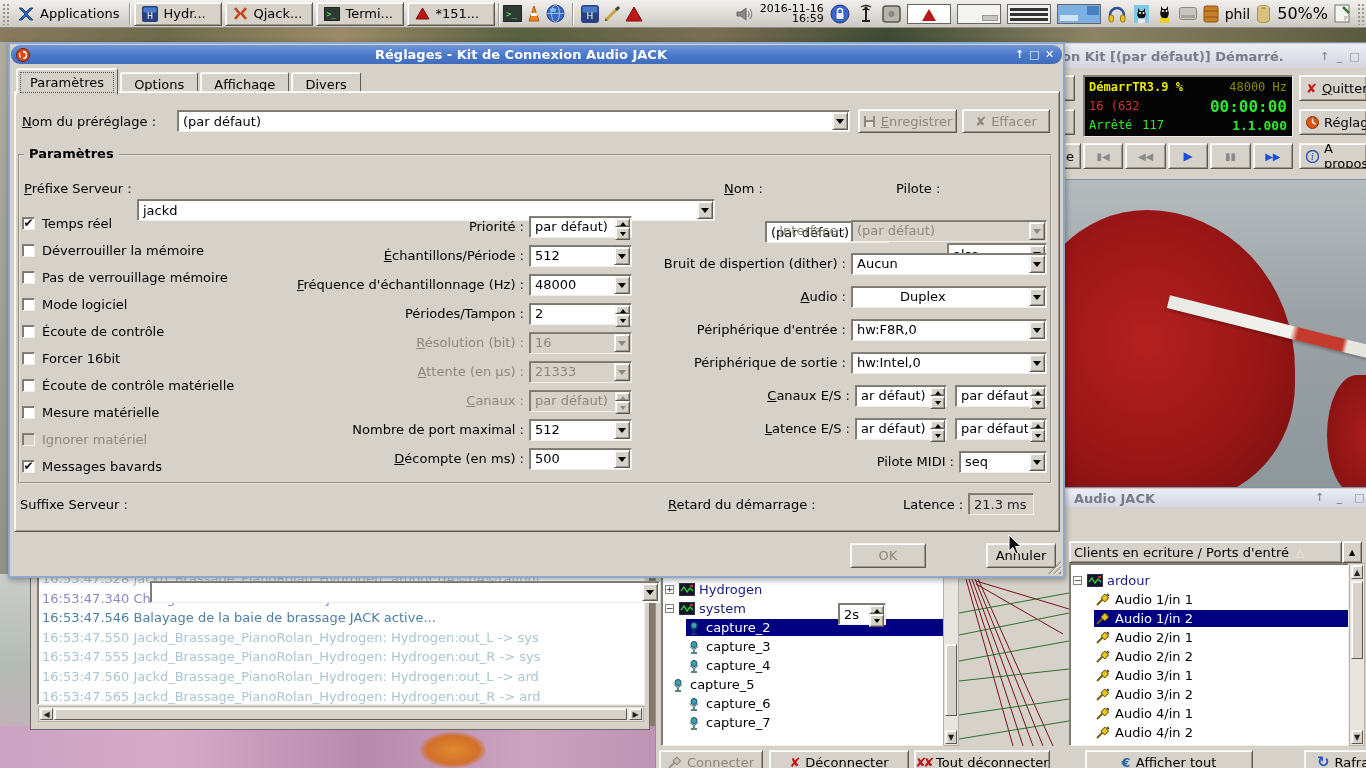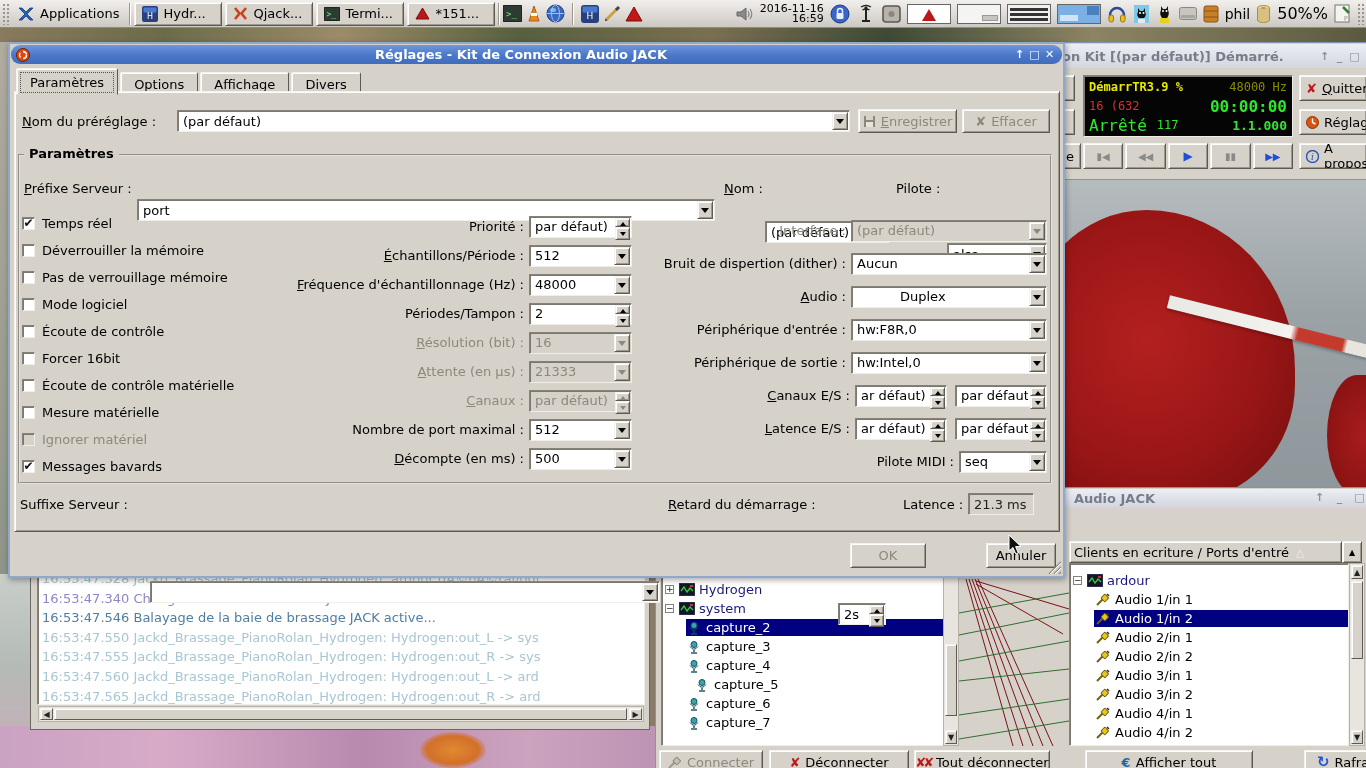--- a/index.html
+++ b/index.html
@@ -317,21 +317,21 @@
     <div id="lcd" class="abs sunk" style="left:26px;top:32px;width:210px;height:62px;padding:2px 5px;">
       <div style="display:flex;justify-content:space-between;height:18px;align-items:center;">
         <span class="lcd-y" style="position:relative;z-index:2;background:#050505;font-size:12px;white-space:nowrap;">DémarrTR3.9 %</span>
         <span class="lcd-dy" style="font-size:12px;margin-left:-14px;white-space:nowrap;overflow:hidden;">48000 Hz</span>
       </div>
       <div style="display:flex;justify-content:space-between;height:20px;align-items:center;">
         <span class="lcd-r" style="font-size:12px;">16 (632</span>
         <span class="lcd-g" style="font-size:16px;">00:00:00</span>
       </div>
       <div style="display:flex;height:18px;align-items:center;gap:10px;">
-        <span class="lcd-g" style="font-weight:normal;font-size:16px;">Arrêté</span>
+        <span class="lcd-g" style="font-weight:normal;font-size:12px;">Arrêté</span>
         <span class="lcd-g" style="font-weight:normal;font-size:12px;">117</span>
         <span class="lcd-g" style="margin-left:auto;font-size:13px;">1.1.000</span>
       </div>
     </div>
 
     <div class="abs" style="left:26px;top:100px;width:210px;height:26px;display:flex;gap:2px;">
       <div class="btn" style="flex:1;color:#8a8a8a;font-size:10px;">▮◀</div>
       <div class="btn" style="flex:1;color:#8a8a8a;font-size:10px;">◀◀</div>
       <div class="btn" style="flex:1;color:#1f4fd8;font-size:12px;">▶</div>
       <div class="btn" style="flex:1;color:#8a8a8a;font-size:10px;">▮▮</div>
@@ -428,21 +428,21 @@
                 <svg width="13" height="14" viewBox="0 0 13 14">
                   <circle cx="6" cy="4.5" r="3" fill="#3aa2b0" stroke="#14505a"></circle>
                   <path d="M2 6.5 q4 5.5 8 0" fill="none" stroke="#14505a"></path>
                   <line x1="6" y1="10" x2="6" y2="12" stroke="#14505a" stroke-width="1.4"></line>
                   <line x1="3" y1="13" x2="9" y2="13" stroke="#14505a" stroke-width="1.4"></line>
                 </svg>
               </span>
               <span class="portname">capture_4</span>
             </span>
           </div>
-          <div class="tree-row" style="padding-left: 32px;">
+          <div class="tree-row" style="padding-left: 8px;">
             <span class="hl">
               <span class="picon">
                 <svg width="13" height="14" viewBox="0 0 13 14">
                   <circle cx="6" cy="4.5" r="3" fill="#3aa2b0" stroke="#14505a"></circle>
                   <path d="M2 6.5 q4 5.5 8 0" fill="none" stroke="#14505a"></path>
                   <line x1="6" y1="10" x2="6" y2="12" stroke="#14505a" stroke-width="1.4"></line>
                   <line x1="3" y1="13" x2="9" y2="13" stroke="#14505a" stroke-width="1.4"></line>
                 </svg>
               </span>
               <span class="portname">capture_5</span>
@@ -738,21 +738,21 @@
     <div class="abs btn dis" style="left:952px;top:65px;width:88px;height:24px;">
       <span style="color:#8c887c;font-weight:bold;">✘</span>
       <span>Effacer</span>
       </div>
 
     <div class="abs" style="left:8px;top:110px;width:1034px;height:330px;border:2px groove #e6e2da;"></div>
     <span class="abs" style="left:14px;top:102px;background:#d6d2ca;padding:0 5px;font-weight:bold;">Paramètres</span>
 
     <span class="abs flabel u1" style="left:14px;top:137px;">Préfixe Serveur :</span>
     <div class="abs ctl sunk combo" style="left:127px;top:133px;width:578px;">
-      <span class="cval">port</span>
+      <span class="cval">jackd</span>
       <div class="arr btn">
           <span class="tri-down"></span>
         </div>
     </div>
     <span class="abs flabel u1" style="left:714px;top:137px;">Nom :</span>
     <div class="abs ctl sunk combo" style="left:755px;top:133px;width:124px;">
       <span class="cval">(par défaut)</span>
       <div class="arr btn">
           <span class="tri-down"></span>
         </div>

